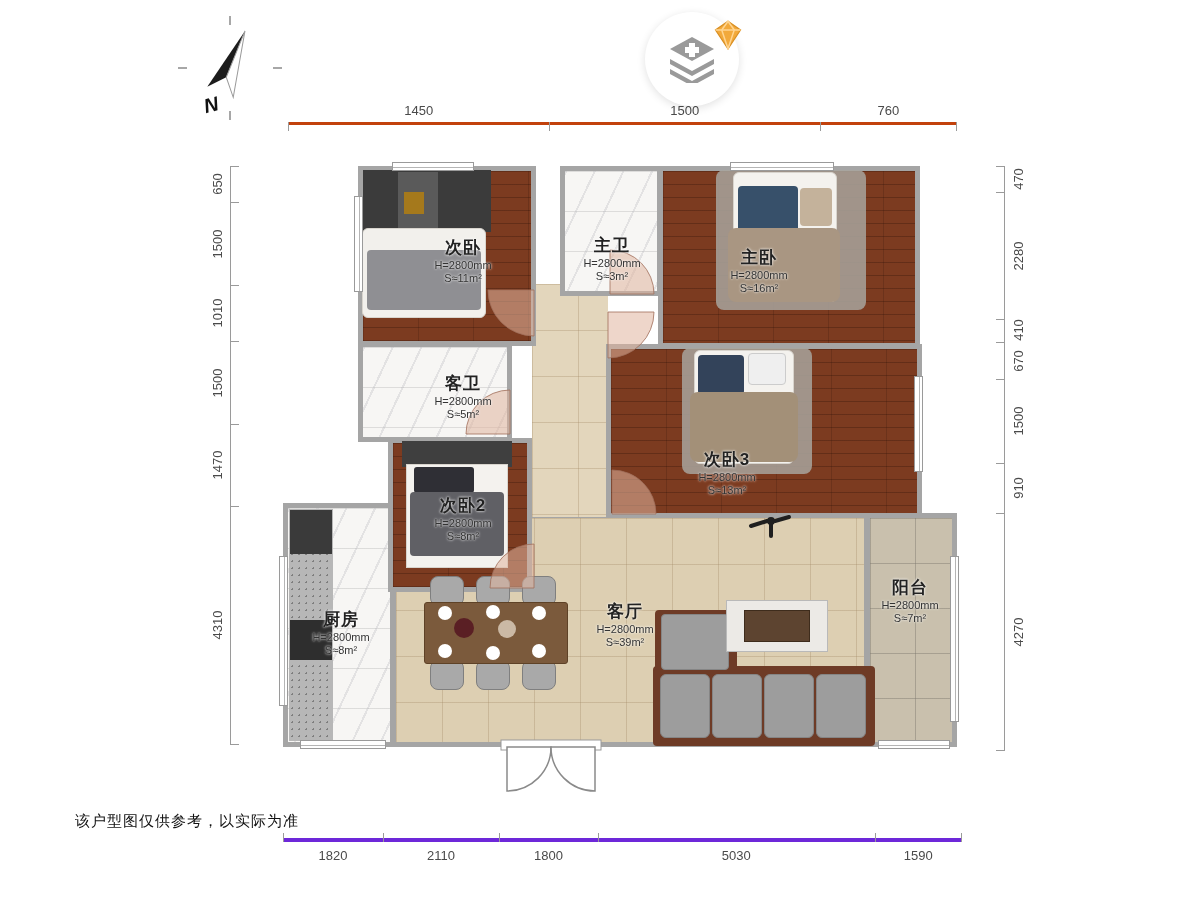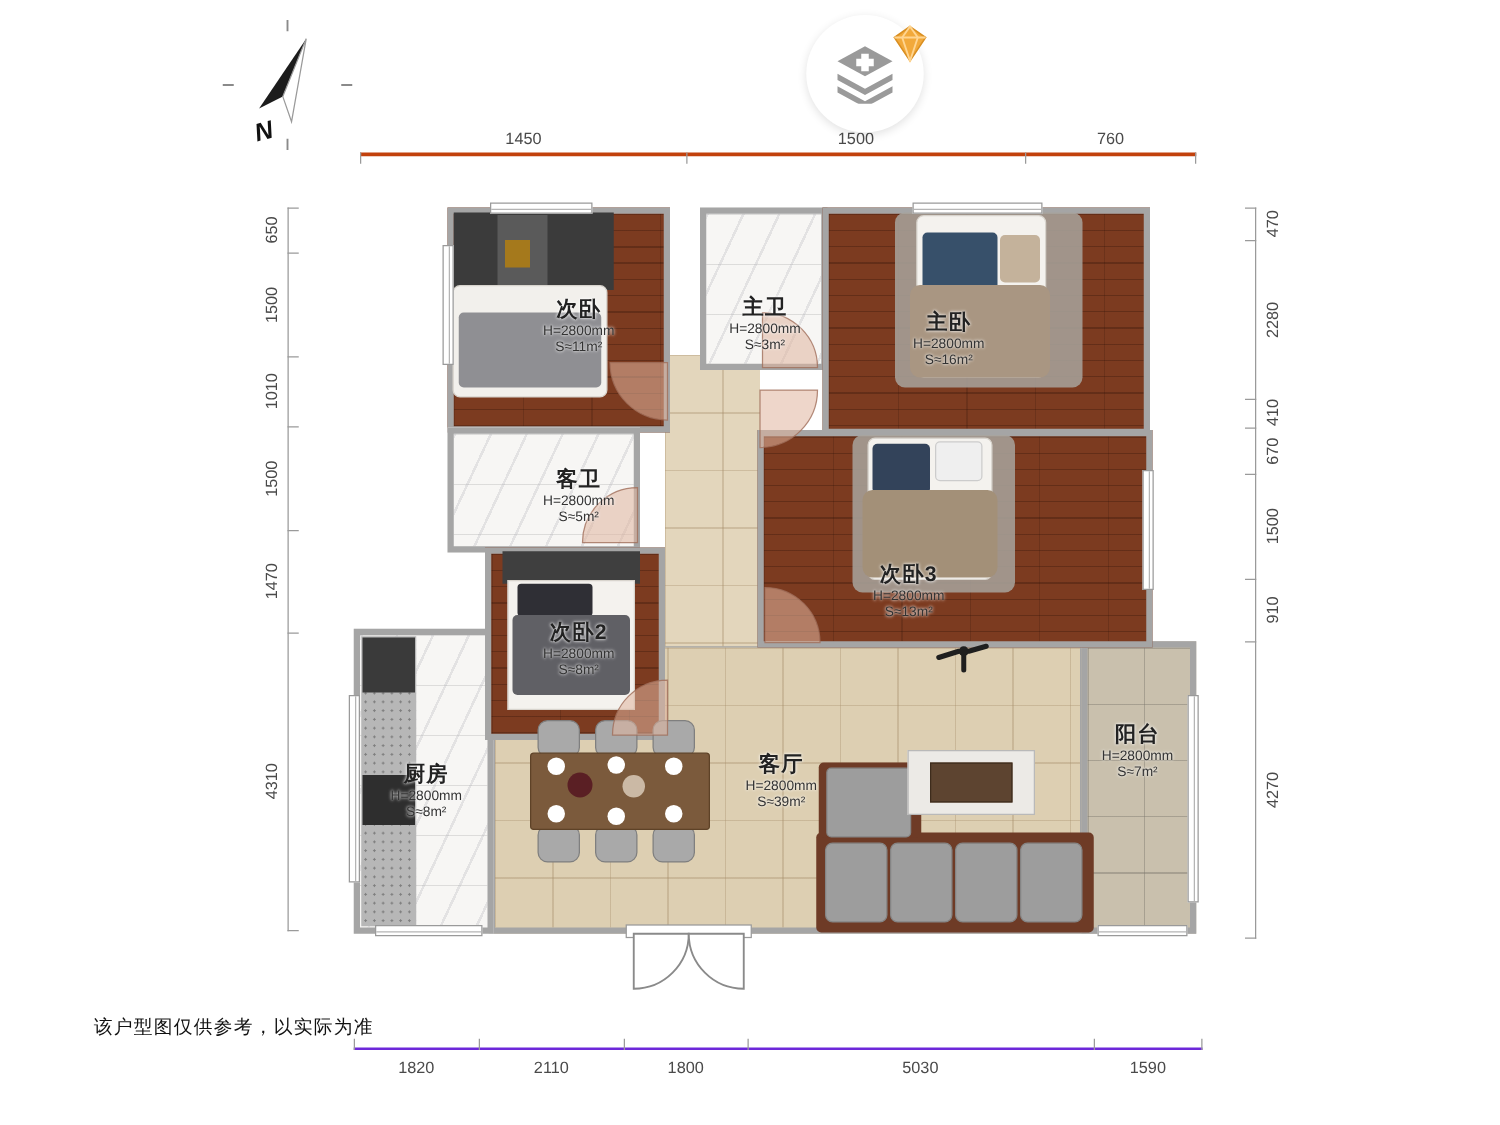--- a/index.html
+++ b/index.html
@@ -38,21 +38,21 @@
 
   
   .dim-h{position:absolute;display:flex;z-index:40;}
   .dim-h .seg{position:relative;flex-basis:0;}
   .dim-h .seg span{position:absolute;left:50%;transform:translateX(-50%);
                    font-size:13px;color:#4a4a4a;white-space:nowrap;}
   .dim-top{border-bottom:3px solid #c2410c;height:26px;align-items:flex-end;}
   .dim-top .seg::before{content:"";position:absolute;left:0;bottom:-9px;width:1px;height:9px;background:#9a9a9a;}
   .dim-top::after{content:"";position:absolute;right:0;bottom:-9px;width:1px;height:9px;background:#9a9a9a;}
   .dim-top .seg span{bottom:4px;}
-  .dim-bot{border-top:2px solid #6d28d9;height:26px;}
+  .dim-bot{border-top:4px solid #6d28d9;height:26px;}
   .dim-bot .seg::before{content:"";position:absolute;left:0;top:-9px;width:1px;height:9px;background:#9a9a9a;}
   .dim-bot::after{content:"";position:absolute;right:0;top:-9px;width:1px;height:9px;background:#9a9a9a;}
   .dim-bot .seg span{top:6px;}
   .dim-v{position:absolute;display:flex;flex-direction:column;width:26px;z-index:40;}
   .dim-v .seg{position:relative;flex-basis:0;}
   .dim-v .seg span{position:absolute;left:50%;top:50%;transform:translate(-50%,-50%) rotate(-90deg);
                    font-size:13px;color:#4a4a4a;white-space:nowrap;}
   .dim-left{border-right:1px solid #9a9a9a;}
   .dim-left .seg::before{content:"";position:absolute;top:0;right:-9px;width:9px;height:1px;background:#9a9a9a;}
   .dim-left::after{content:"";position:absolute;bottom:0;right:-9px;width:9px;height:1px;background:#9a9a9a;}

